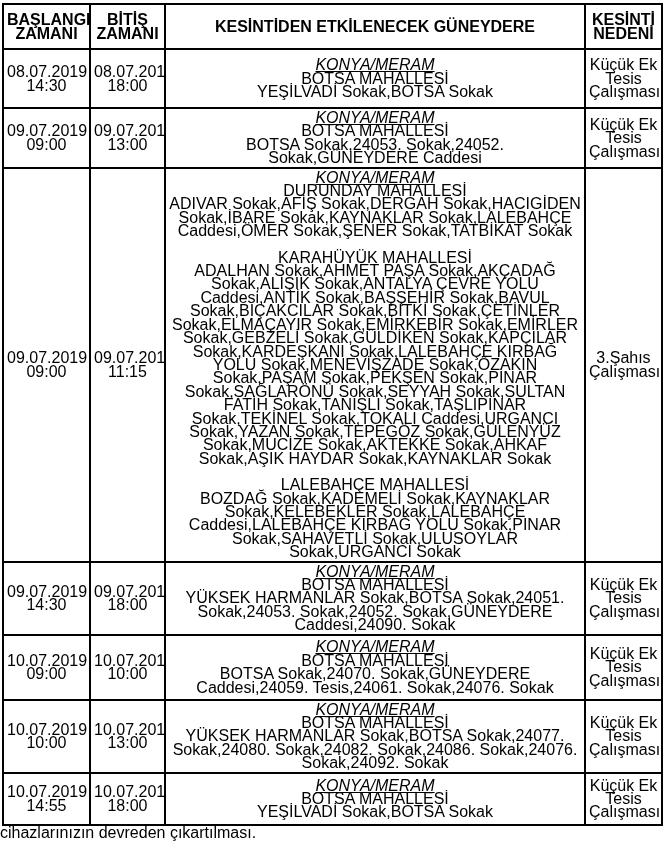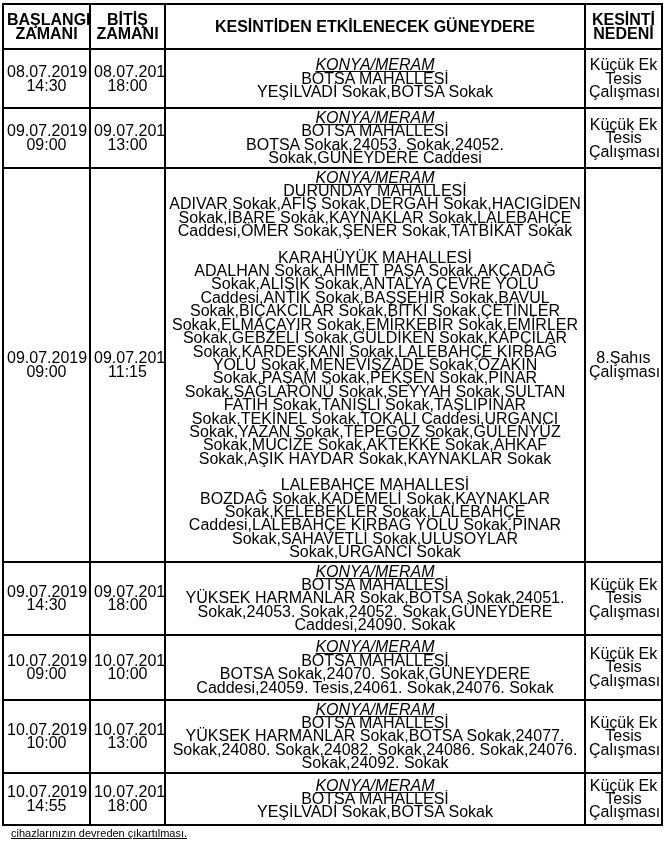--- a/index.html
+++ b/index.html
@@ -48,26 +48,25 @@
   td.regions { padding: 3px 5px; }
   .province {
     font-weight: normal;
     font-style: italic;
     text-decoration: underline;
   }
   .section-gap { height: 13px; }
 
   .footer-note {
     position: absolute;
-    left: 11px;
+    left: 0px;
     top: 826px;
-    font-size: 11px;
+    font-size: 16px;
     line-height: 14px;
     white-space: nowrap;
-    text-decoration: underline;
   }
 </style>
 </head>
 <body>
 
 <div class="page">
 
   <table class="outage">
     <colgroup>
       <col class="c-start">
@@ -132,21 +131,21 @@
           <div class="province">KONYA/MERAM</div>
           <div>DURUNDAY MAHALLESİ</div>
           <div>ADIVAR Sokak,AFİŞ Sokak,DERGAH Sokak,HACIGİDEN Sokak,İBARE Sokak,KAYNAKLAR Sokak,LALEBAHÇE Caddesi,ÖMER Sokak,ŞENER Sokak,TATBİKAT Sokak</div>
           <div class="section-gap"></div>
           <div>KARAHÜYÜK MAHALLESİ</div>
           <div>ADALHAN Sokak,AHMET PAŞA Sokak,AKÇADAĞ Sokak,ALIŞIK Sokak,ANTALYA ÇEVRE YOLU Caddesi,ANTİK Sokak,BAŞŞEHİR Sokak,BAVUL Sokak,BIÇAKCILAR Sokak,BİTKİ Sokak,ÇETİNLER Sokak,ELMAÇAYIR Sokak,EMİRKEBİR Sokak,EMİRLER Sokak,GEBZELİ Sokak,GÜLDİKEN Sokak,KAPÇILAR Sokak,KARDEŞKANI Sokak,LALEBAHÇE KIRBAĞ YOLU Sokak,MENEVİŞZADE Sokak,ÖZAKIN Sokak,PAŞAM Sokak,PEKŞEN Sokak,PINAR Sokak,SAĞLARÖNÜ Sokak,SEYYAH Sokak,SULTAN FATİH Sokak,TANIŞLI Sokak,TAŞLIPINAR Sokak,TEKİNEL Sokak,TOKALI Caddesi,URGANCI Sokak,YAZAN Sokak,TEPEGÖZ Sokak,GÜLENYÜZ Sokak,MUCİZE Sokak,AKTEKKE Sokak,AHKAF Sokak,AŞIK HAYDAR Sokak,KAYNAKLAR Sokak</div>
           <div class="section-gap"></div>
           <div>LALEBAHÇE MAHALLESİ</div>
           <div>BOZDAĞ Sokak,KADEMELİ Sokak,KAYNAKLAR Sokak,KELEBEKLER Sokak,LALEBAHÇE Caddesi,LALEBAHÇE KIRBAĞ YOLU Sokak,PINAR Sokak,SAHAVETLİ Sokak,ULUSOYLAR Sokak,URGANCI Sokak</div>
         </td>
-        <td>8.Şahıs Çalışması</td>
+        <td>3.Şahıs Çalışması</td>
       </tr>
 
       <tr class="h-r3">
         <td>
           <div>09.07.2019</div>
           <div>14:30</div>
         </td>
         <td>
           <div>09.07.2019</div>
           <div>18:00</div>

